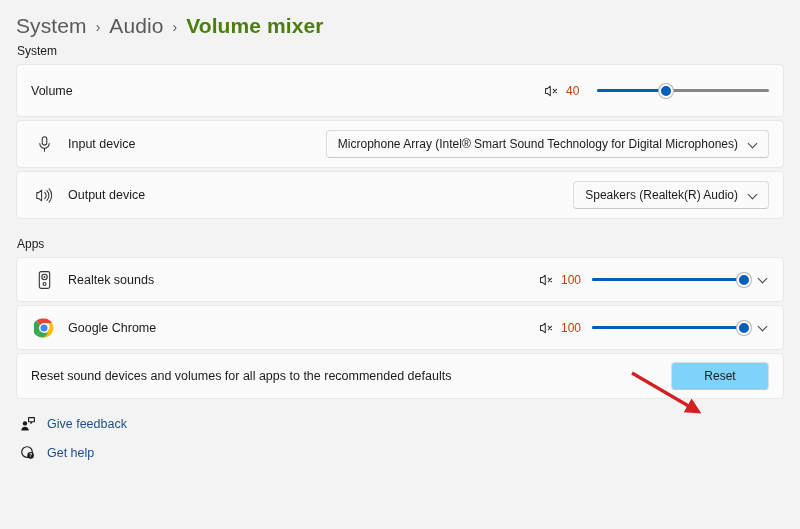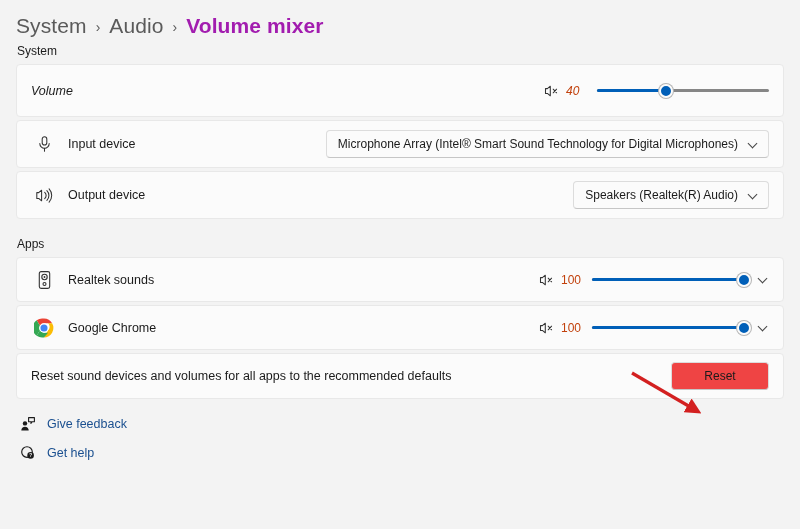--- a/index.html
+++ b/index.html
@@ -22,21 +22,21 @@
     align-items: center;
     padding: 8px 0 0 16px;
     height: 36px;
   }
   .crumb {
     font-size: 21px;
     color: #5a5a5a;
     letter-spacing: .1px;
   }
   .crumb.current {
-    color: #a21caf;
+    color: #4d7c0f;
     font-weight: 700;
   }
   .crumb-sep {
     font-size: 14px;
     color: #5a5a5a;
     margin: 0 9px;
     position: relative;
     top: 1px;
   }
 
@@ -54,21 +54,21 @@
     background: #fbfbfb;
     border: 1px solid #e8e8e8;
     border-radius: 4px;
     box-sizing: border-box;
     width: 768px;
     display: flex;
     align-items: center;
     padding: 0 14px;
     margin-bottom: 3px;
   }
-  .card.tall   { height: 53px; font-style: italic; }
+  .card.tall   { height: 53px; }
   .card.device { height: 48px; }
   .card.app    { height: 45px; }
   .card.reset  { height: 46px; }
 
   .card-label {
     font-size: 12.5px;
     color: #1b1b1b;
     white-space: nowrap;
   }
   .card-icon {
@@ -162,21 +162,21 @@
     border-right: 1.3px solid #444;
     border-bottom: 1.3px solid #444;
     transform: rotate(45deg);
   }
   .row-chev { margin-left: 14px; }
 
   
   .reset-btn {
     width: 98px;
     height: 28px;
-    background: #ef4444;
+    background: #7dd3fc;
     border: 1px solid #dcdcdc;
     border-bottom-color: #c6c6c6;
     border-radius: 4px;
     font-size: 12px;
     color: #1b1b1b;
     font-family: "Liberation Sans", sans-serif;
     cursor: pointer;
     padding: 0;
   }
 

